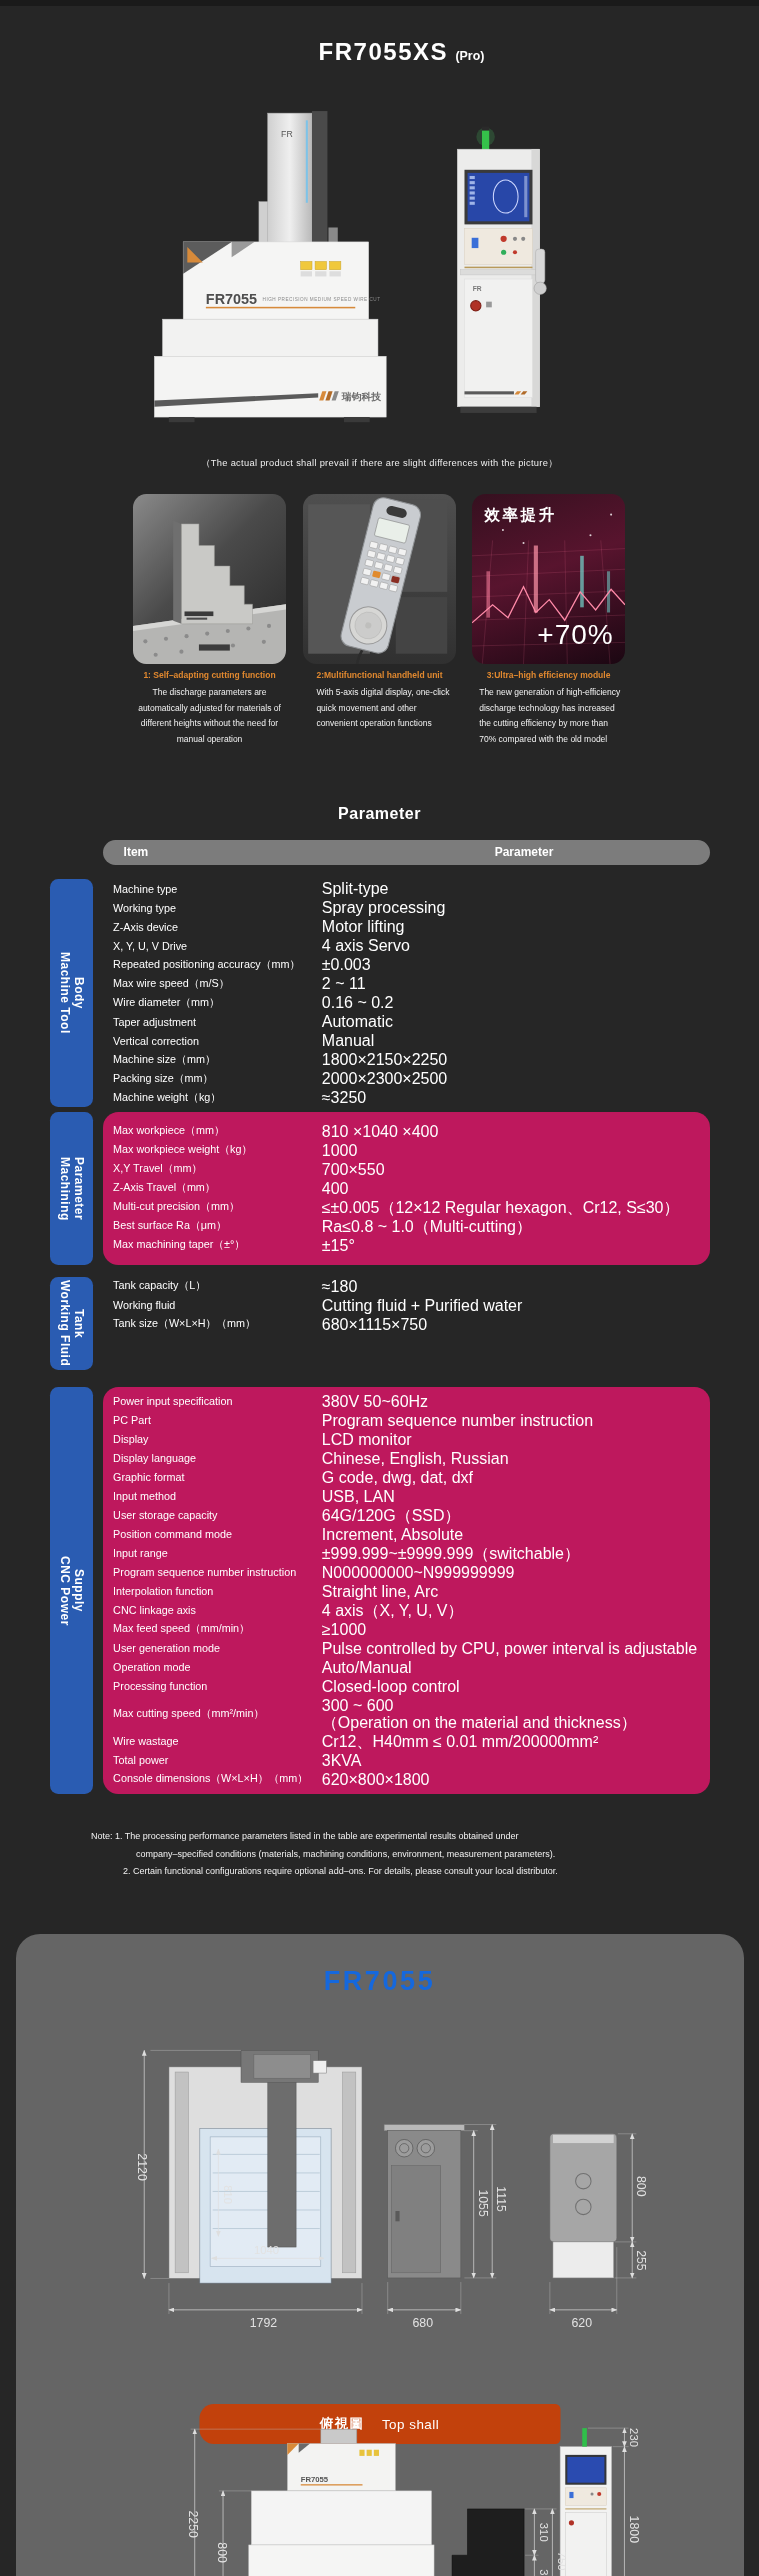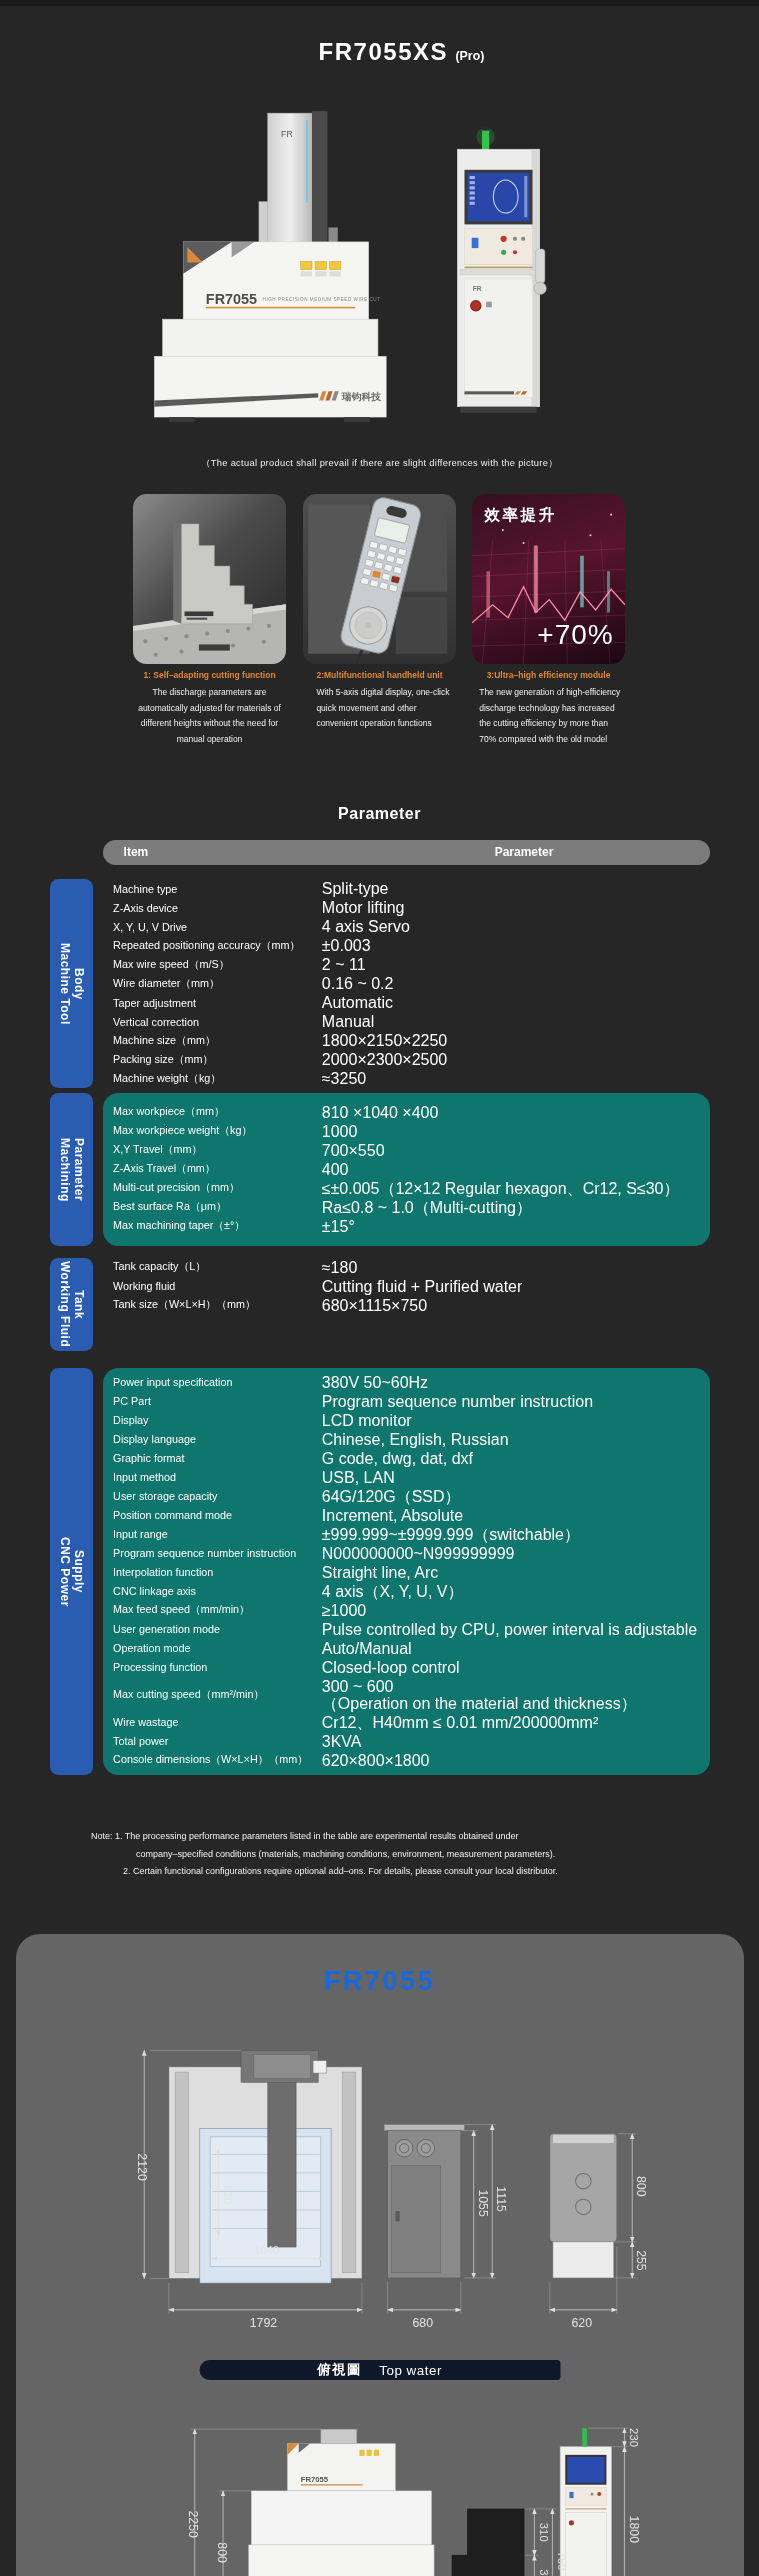--- a/index.html
+++ b/index.html
@@ -41,39 +41,39 @@
   .param-pill{margin-left:53px;height:25px;background:#7c7c7c;border-radius:12.4px;position:relative;}
   .param-pill .col-item{position:absolute;left:20.6px;top:0;line-height:25px;font-size:12px;font-weight:bold;}
   .param-pill .col-param{position:absolute;left:233px;top:0;width:376px;text-align:center;line-height:25px;
                          font-size:12px;font-weight:bold;}
   .tsection{display:flex;align-items:stretch;}
   .s1{margin-top:14px;} .s2{margin-top:5.2px;} .s3{margin-top:12px;} .s4{margin-top:17px;}
   .sbar{flex:none;width:43px;border-radius:8.2px;background:#2a5cb2;display:flex;align-items:center;justify-content:center;}
   .slabel{writing-mode:vertical-lr;text-orientation:sideways;height:93px;
           font-size:12px;font-weight:bold;letter-spacing:0.5px;line-height:14.4px;color:#fff;text-align:center;}
   .scontent{flex:1;margin-left:9.8px;position:relative;}
-  .scontent.panel{background:#0f766e;border-radius:15.5px;}
+  .scontent.panel{background:#be185d;border-radius:15.5px;}
   .p2{padding:9.8px 0;} .p4{padding:5.2px 0;}
   .prow{position:relative;display:flex;align-items:center;min-height:19px;}
   .prow.tall{min-height:36px;}
   .pitem{padding-left:10.3px;font-size:10.8px;}
   .pvalwrap{position:absolute;left:219px;width:376px;text-align:left;font-size:16px;line-height:17px;}
 
   .notes{position:absolute;left:91px;top:1828px;font-size:9px;line-height:17.5px;color:#f2f2f2;}
   .notes .n2{padding-left:45px;}
   .notes .n3{padding-left:32px;}
 
   
   .draw-panel{position:absolute;left:15.5px;top:1934px;width:728px;height:802px;background:#656565;border-radius:24px;}
   .draw-title{position:absolute;left:0;top:32px;width:100%;text-align:center;color:#1568dd;
               font-size:27px;font-weight:bold;letter-spacing:2.6px;}
   .tv-svg{position:absolute;left:91px;top:102px;}
   .fv-svg{position:absolute;left:101px;top:490px;}
-  .banner{position:absolute;left:50%;transform:translateX(-50%);width:361px;height:20px;background:#0f172a;
-          border-radius:14.4px 5.2px 5.2px 14.4px;display:flex;align-items:center;justify-content:center;color:#fff;}
+  .banner{position:absolute;left:50%;transform:translateX(-50%);width:361px;height:40px;background:#c2410c;
+          border-radius:14.4px 5.2px 5.2px 14.4px;display:flex;align-items:center;justify-content:center;color:#fff;margin-top:44px;}
   .banner .cn{font-size:13.4px;font-weight:bold;letter-spacing:1.5px;margin-right:17.5px;}
   .banner .en{font-size:13.4px;letter-spacing:0.5px;}
   .banner.b-top{top:426px;}
 
   
   text.dim{fill:#e2e2e2;font-family:"Liberation Sans",sans-serif;}
   .hero text, .card svg text{font-family:"Liberation Sans",sans-serif;}
 </style>
 </head>
 <body>
@@ -290,20 +290,26 @@
             <div class="slabel">Machine Tool Body</div>
           </div>
           <div class="scontent">
             <div class="prow">
               <div class="pitem">Machine type</div>
               <div class="pvalwrap">
                 <div>Split-type</div>
               </div>
             </div>
             <div class="prow">
+              <div class="pitem">Working type</div>
+              <div class="pvalwrap">
+                <div>Spray processing</div>
+              </div>
+            </div>
+            <div class="prow">
               <div class="pitem">Z-Axis device</div>
               <div class="pvalwrap">
                 <div>Motor lifting</div>
               </div>
             </div>
             <div class="prow">
               <div class="pitem">X, Y, U, V Drive</div>
               <div class="pvalwrap">
                 <div>4 axis Servo</div>
               </div>
@@ -653,21 +659,21 @@
         <text class="dim" font-size="24" x="902" y="566">620</text>
         <text class="dim" font-size="24" transform="rotate(90 722 298)" x="722" y="298">1055</text>
         <text class="dim" font-size="24" transform="rotate(90 758 292)" x="758" y="292">1115</text>
         <text class="dim" font-size="24" transform="rotate(90 1030 272)" x="1030" y="272">800</text>
         <text class="dim" font-size="24" transform="rotate(90 1030 416)" x="1030" y="416">255</text>
       </g>
     </svg>
 
     <div class="banner b-top">
       <span class="cn">俯視圖</span>
-      <span class="en">Top water</span>
+      <span class="en">Top shall</span>
     </div>
 
     <svg class="fv-svg" width="526" height="211" viewBox="0 0 1020 410">
       <defs>
         <marker id="arE2" markerWidth="9" markerHeight="7" refX="8" refY="3.5" orient="auto">
           <path d="M0,0 L9,3.5 L0,7 Z" fill="#dedede"></path>
           </marker>
         <marker id="arS2" markerWidth="9" markerHeight="7" refX="8" refY="3.5" orient="auto-start-reverse">
           <path d="M0,0 L9,3.5 L0,7 Z" fill="#dedede"></path>
           </marker>

